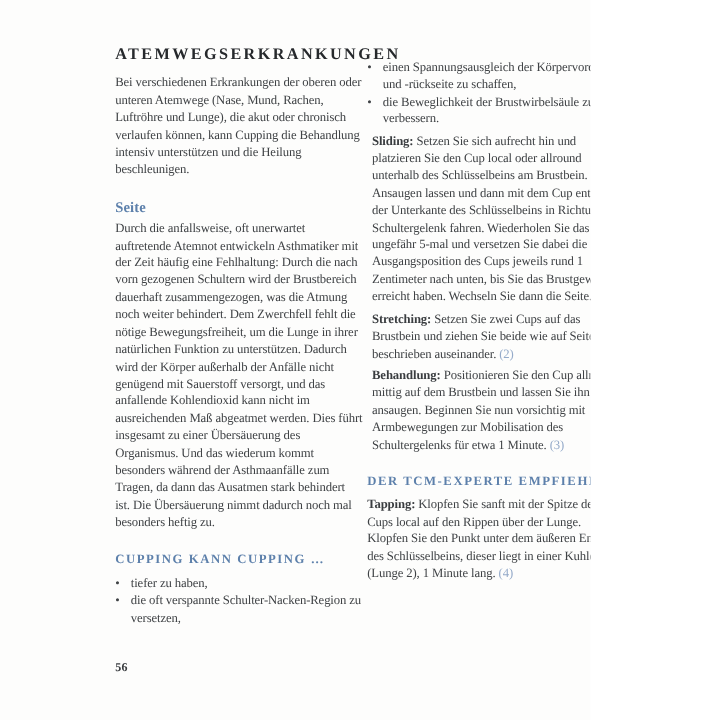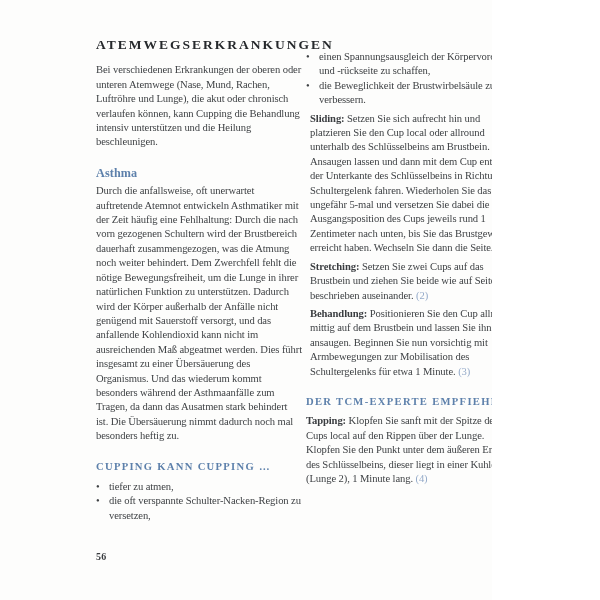--- a/index.html
+++ b/index.html
@@ -93,28 +93,28 @@
 <div class="page">
 
   <div class="sidebar-tab"></div>
   <div class="page-edge"></div>
 
   <section class="col col-left">
     <h1 class="page-title">ATEMWEGSERKRANKUNGEN</h1>
 
     <p class="intro">Bei verschiedenen Erkrankungen der oberen oder unteren Atemwege (Nase, Mund, Rachen, Luftröhre und Lunge), die akut oder chronisch verlaufen können, kann Cupping die Behandlung intensiv unterstützen und die Heilung beschleunigen.</p>
 
-    <h2 class="blue-head">Asthma</h2>
+    <h2 class="blue-head">Seite</h2>
     <p class="body-par">Durch die anfallsweise, oft unerwartet auftretende Atemnot entwickeln Asthmatiker mit der Zeit häufig eine Fehlhaltung: Durch die nach vorn gezogenen Schultern wird der Brustbereich dauerhaft zusammengezogen, was die Atmung noch weiter behindert. Dem Zwerchfell fehlt die nötige Bewegungsfreiheit, um die Lunge in ihrer natürlichen Funktion zu unterstützen. Dadurch wird der Körper außerhalb der Anfälle nicht genügend mit Sauerstoff versorgt, und das anfallende Kohlendioxid kann nicht im ausreichenden Maß abgeatmet werden. Dies führt insgesamt zu einer Übersäuerung des Organismus. Und das wiederum kommt besonders während der Asthmaanfälle zum Tragen, da dann das Ausatmen stark behindert ist. Die Übersäuerung nimmt dadurch noch mal besonders heftig zu.</p>
 
     <h3 class="caps-head">CUPPING KANN CUPPING …</h3>
     <ul class="dotlist">
       <li>
         <span class="bullet-dot">•</span>
-        <span>tiefer zu atmen,</span>
+        <span>tiefer zu haben,</span>
       </li>
       <li>
         <span class="bullet-dot">•</span>
         <span>die oft verspannte Schulter-Nacken-Region zu versetzen,</span>
       </li>
     </ul>
   </section>
 
   <section class="col col-right">
     <ul class="dotlist flush">

